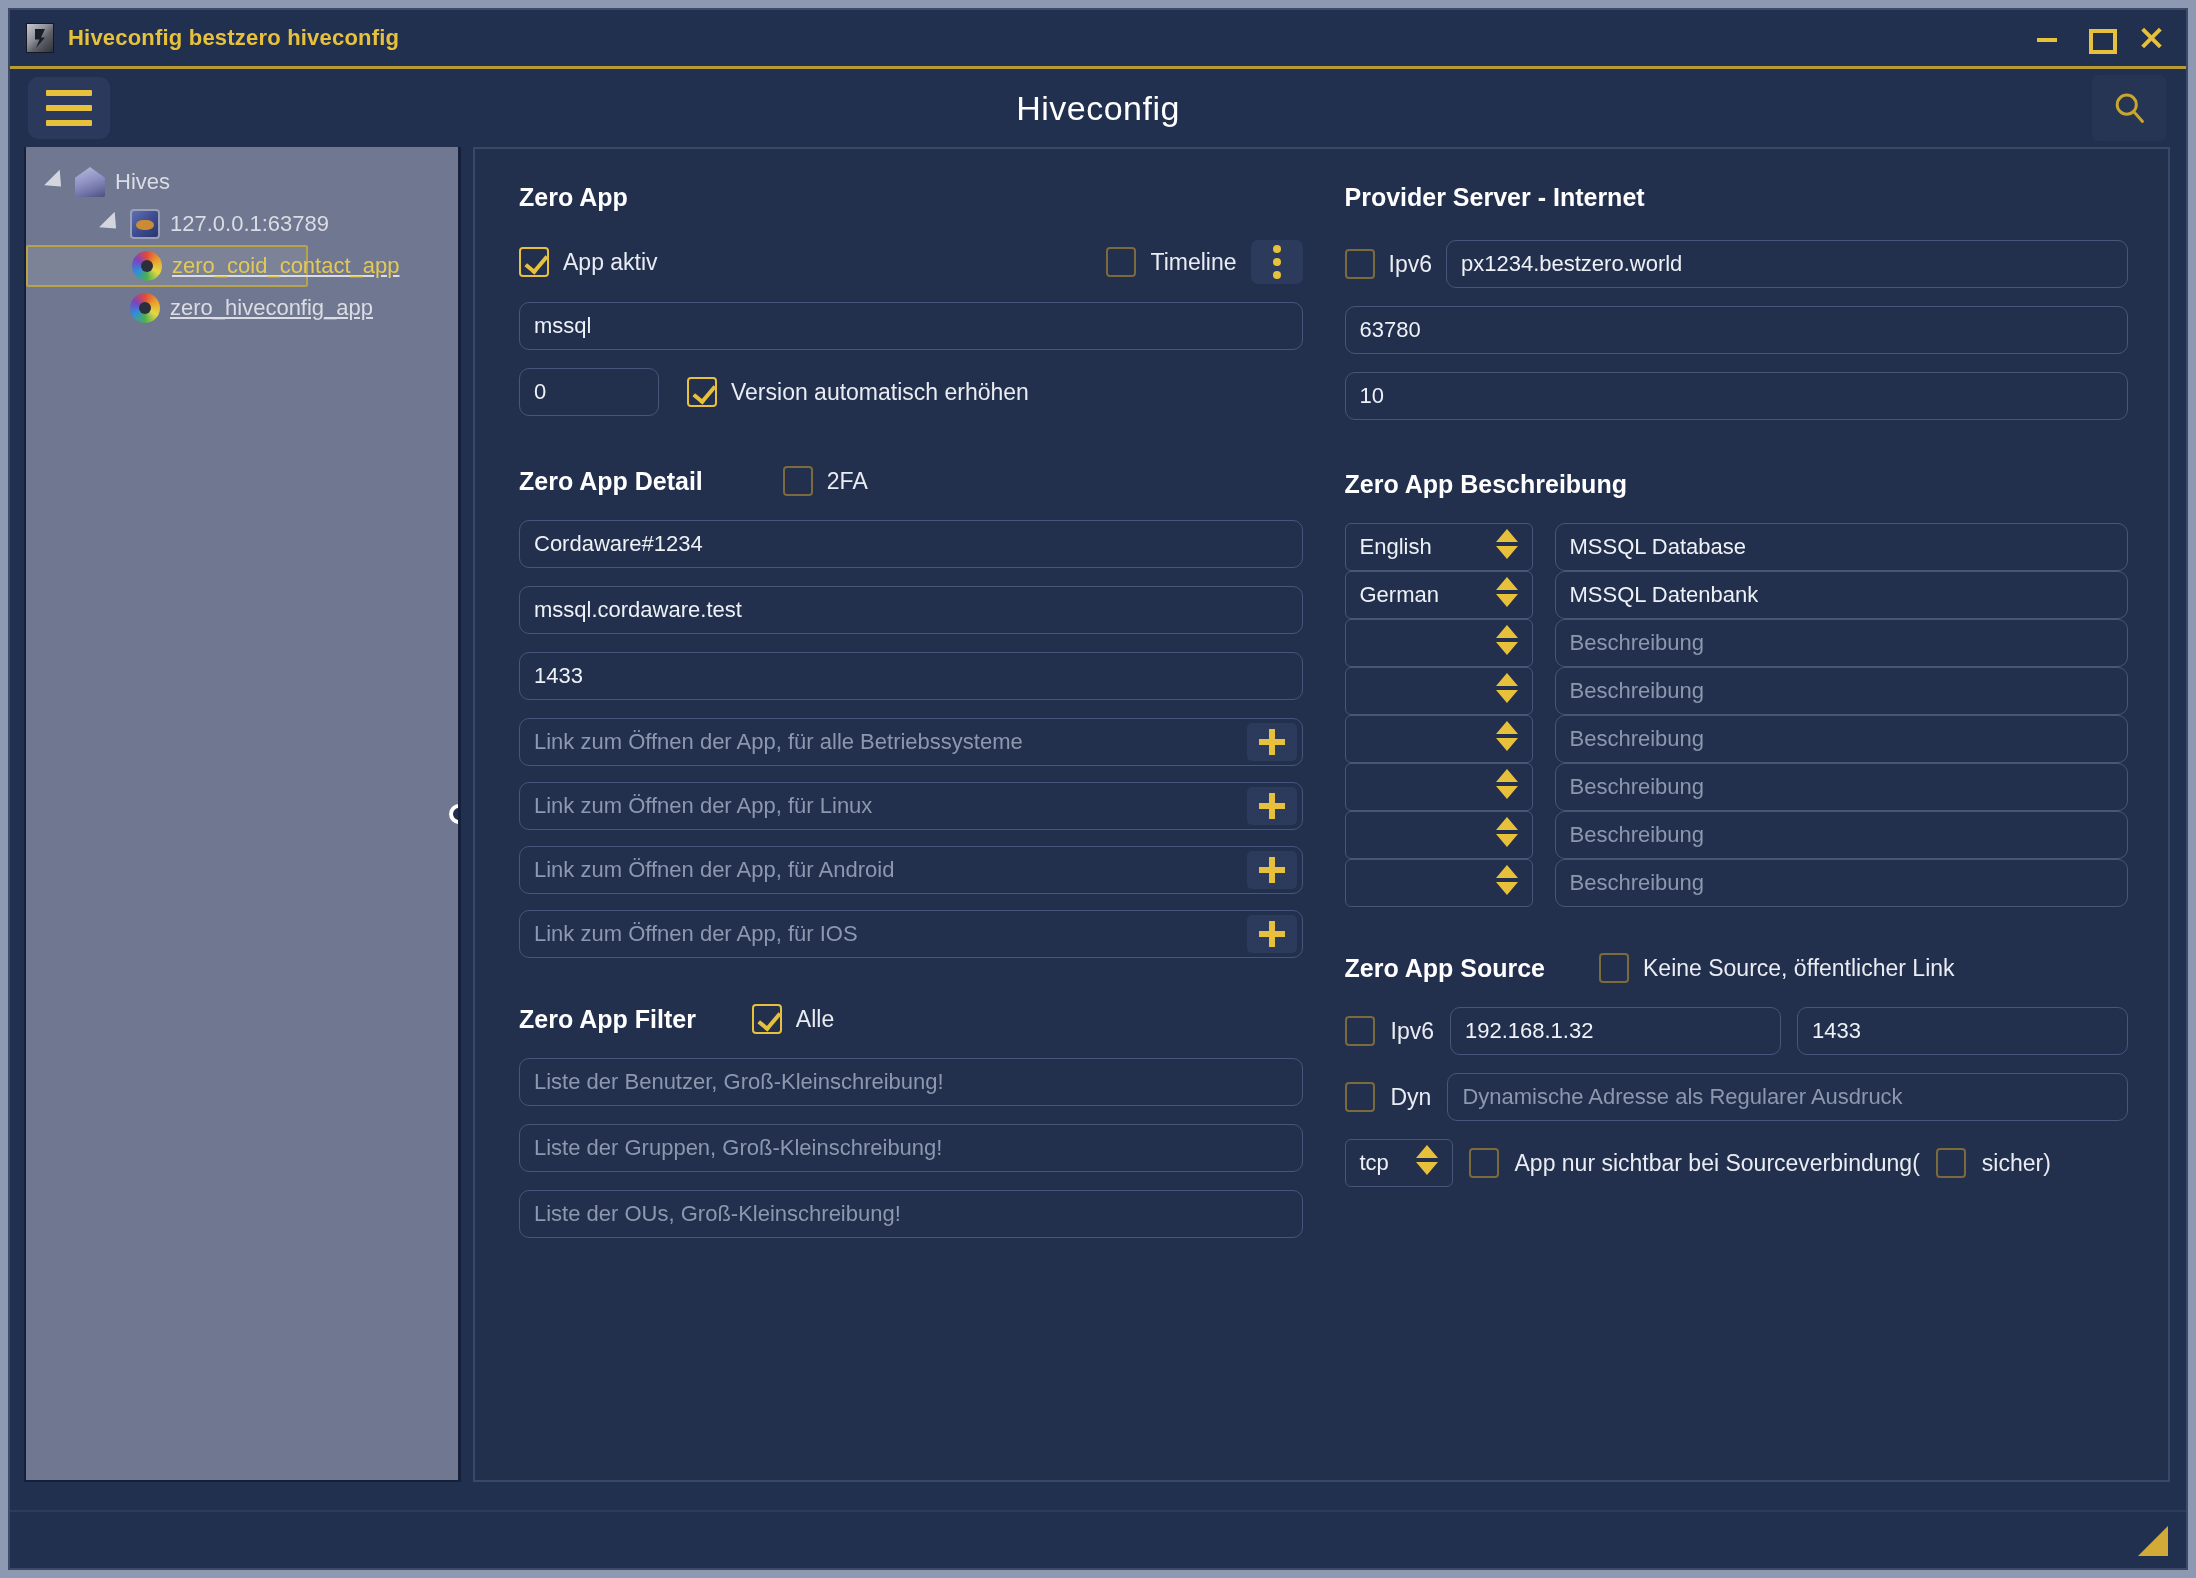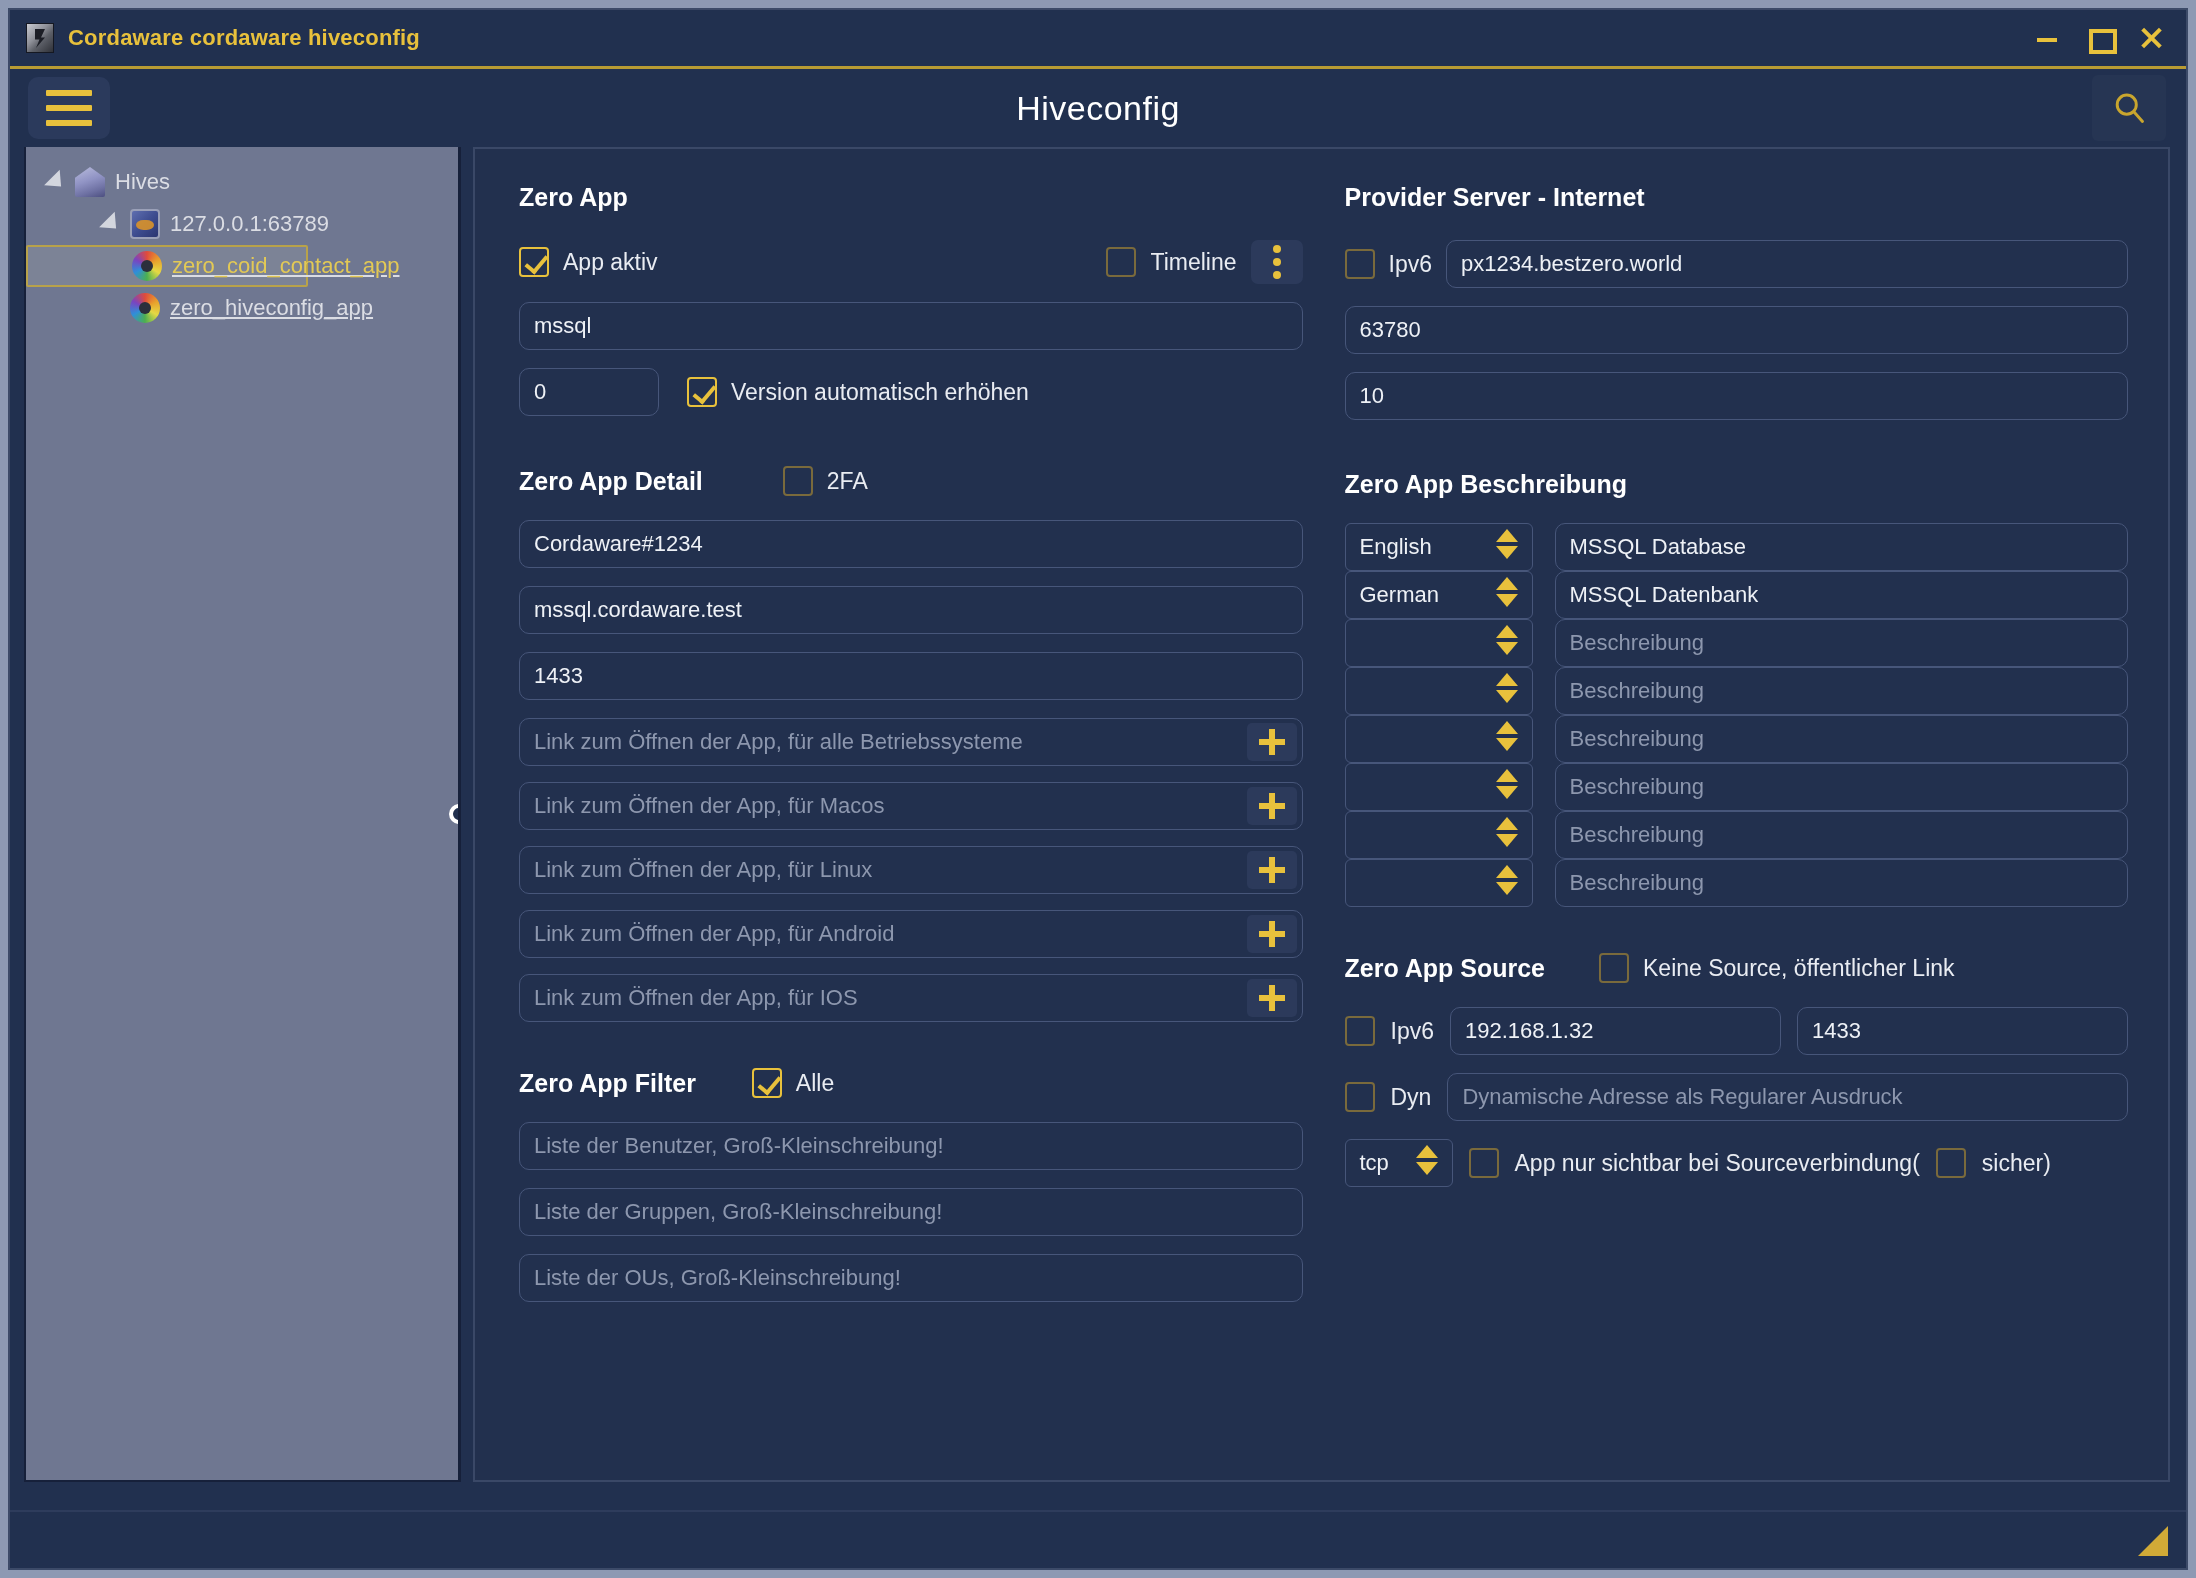--- a/index.html
+++ b/index.html
@@ -233,21 +233,21 @@
     border-top: 30px solid transparent;
   }
 </style>
 </head>
 <body>
 
 <div class="app-window">
 
   <div class="titlebar">
     <div class="app-icon"></div>
-    <div class="title-text">Cordaware cordaware hiveconfig</div>
+    <div class="title-text">Hiveconfig bestzero hiveconfig</div>
     <div class="win-btns">
       <div class="win-btn wb-min"></div>
       <div class="win-btn wb-max"></div>
       <div class="win-btn wb-close"></div>
     </div>
   </div>
   <div class="title-rule"></div>
 
   <div class="topbar">
     <div class="hamburger">
@@ -336,24 +336,20 @@
         </div>
         <div class="inp-wrap">
           <input class="inp" value="1433" style="">
         </div>
 
         <div class="link-row">
           <input class="inp" placeholder="Link zum Öffnen der App, für alle Betriebssysteme" style="">
           <div class="plus"></div>
         </div>
         <div class="link-row">
-          <input class="inp" placeholder="Link zum Öffnen der App, für Macos" style="">
-          <div class="plus"></div>
-        </div>
-        <div class="link-row">
           <input class="inp" placeholder="Link zum Öffnen der App, für Linux" style="">
           <div class="plus"></div>
         </div>
         <div class="link-row">
           <input class="inp" placeholder="Link zum Öffnen der App, für Android" style="">
           <div class="plus"></div>
         </div>
         <div class="link-row">
           <input class="inp" placeholder="Link zum Öffnen der App, für IOS" style="">
           <div class="plus"></div>

